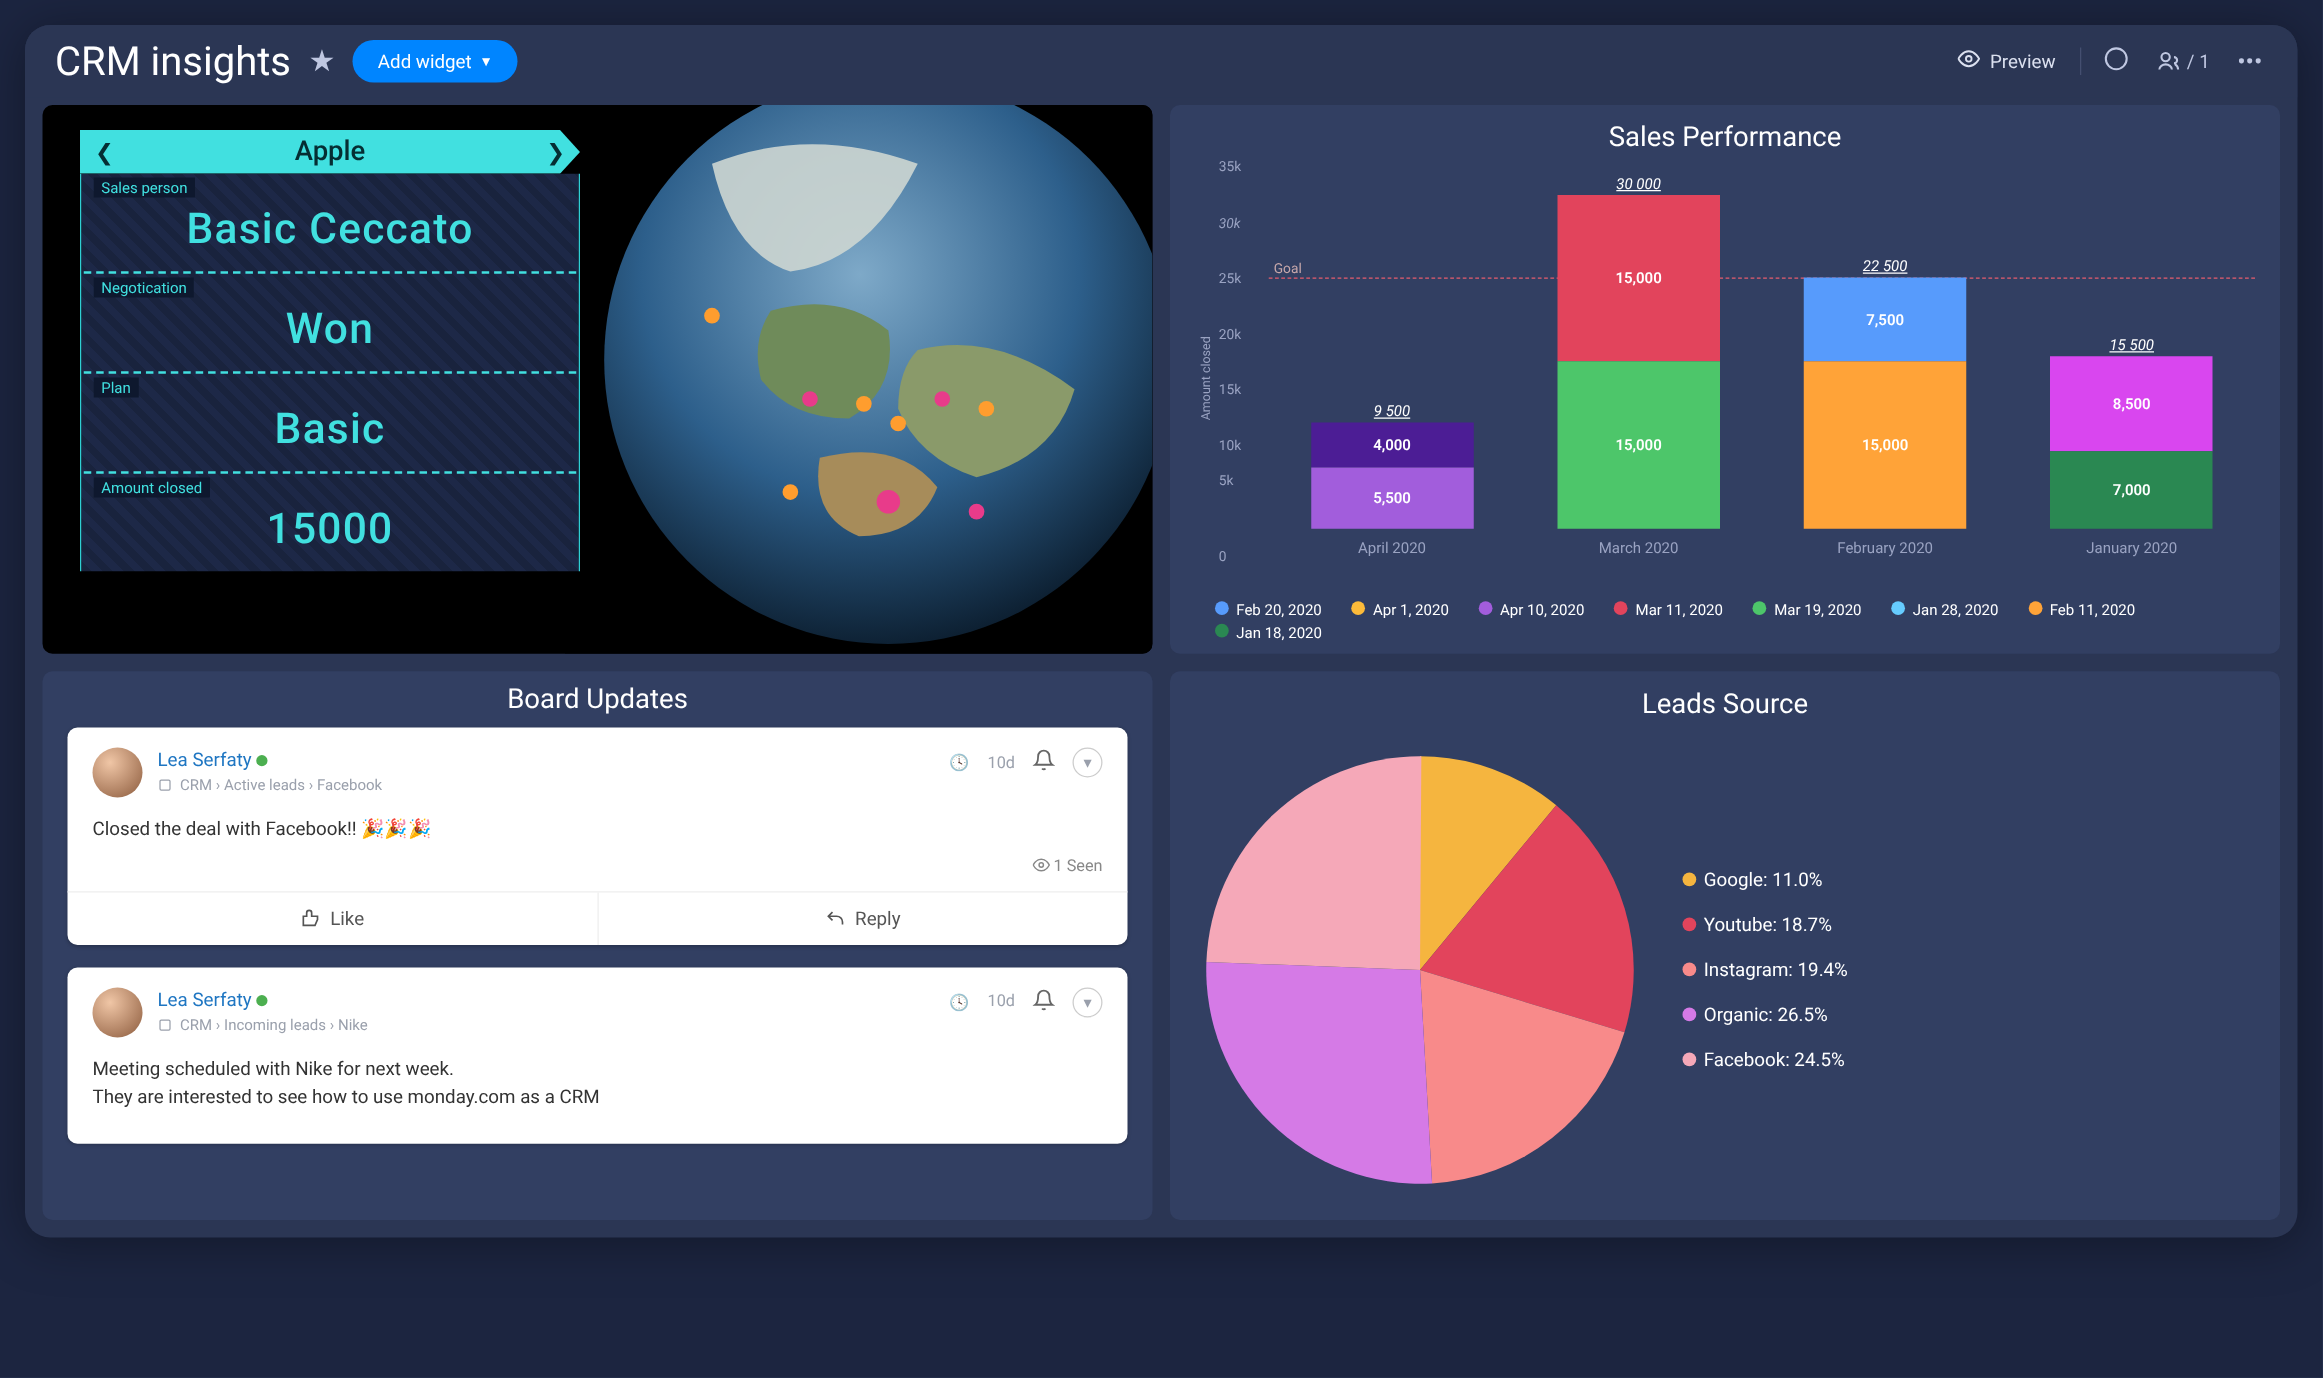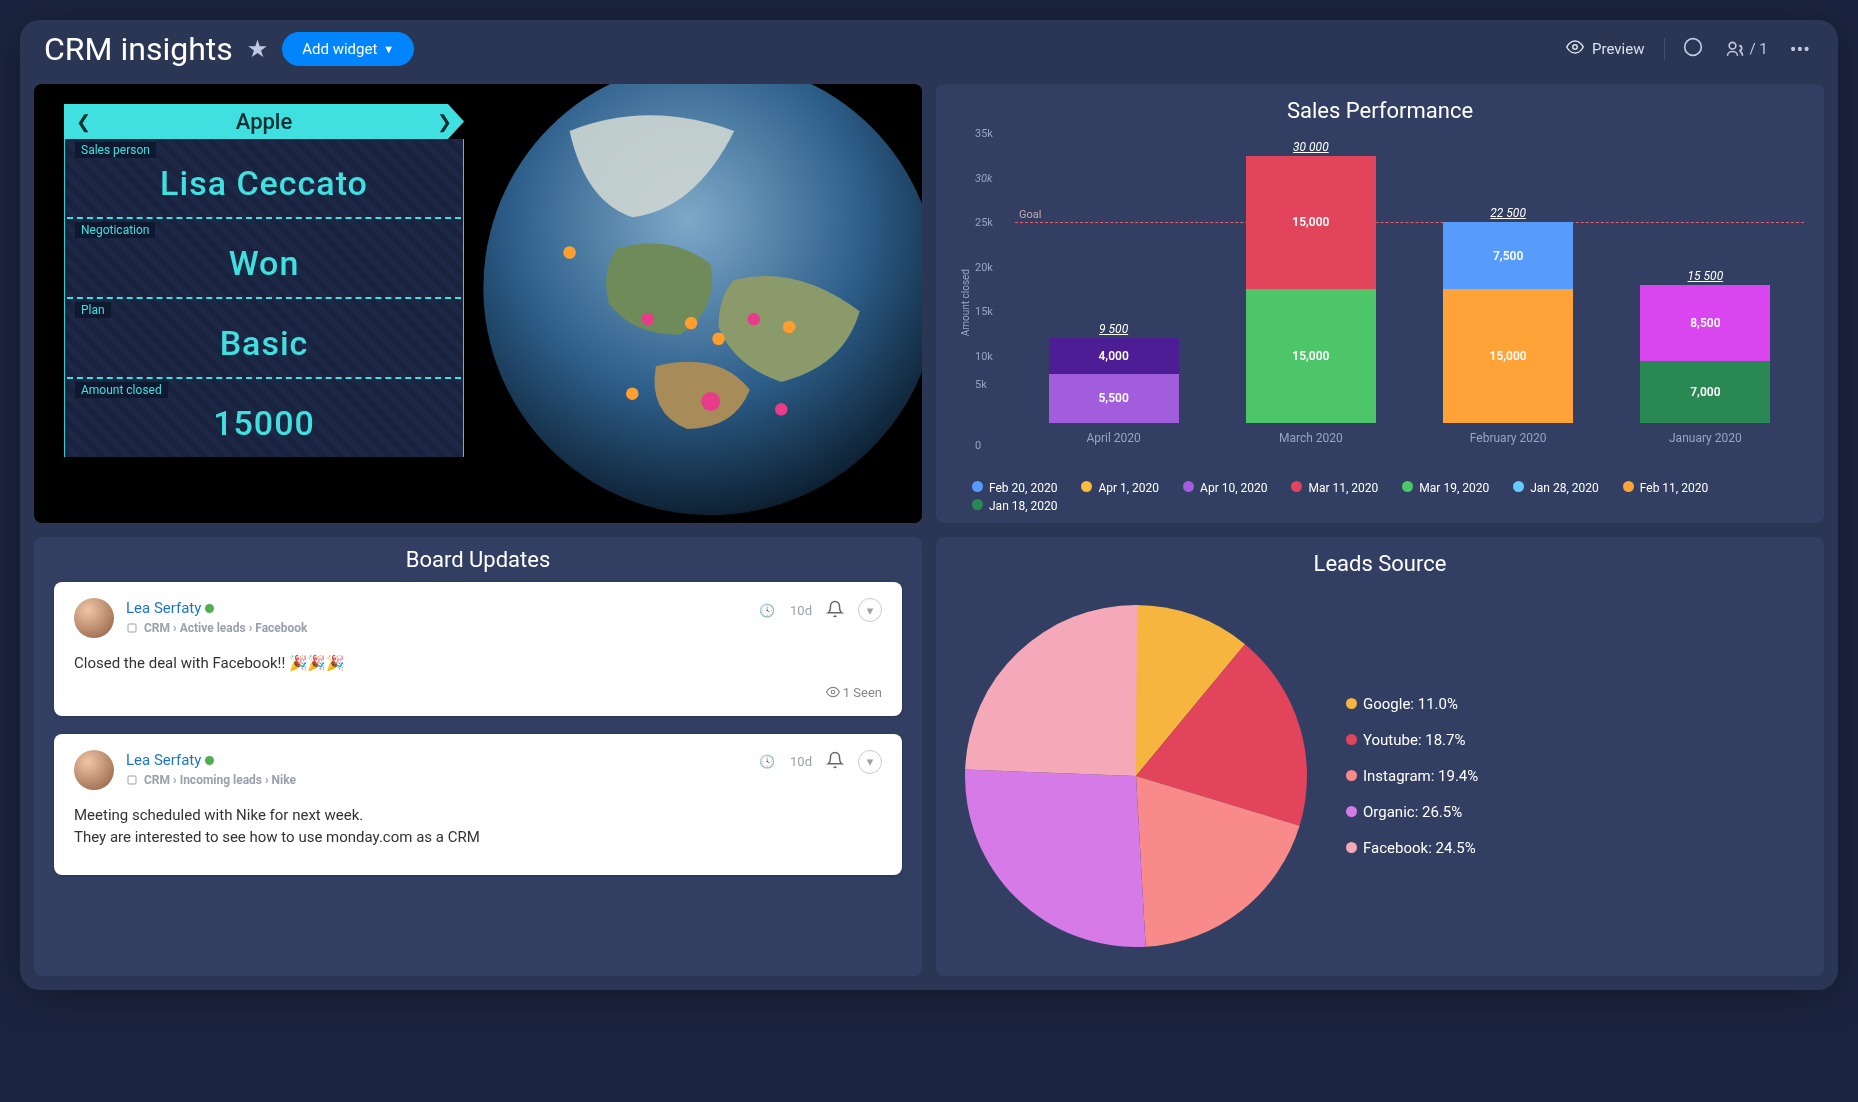--- a/index.html
+++ b/index.html
@@ -56,21 +56,21 @@
 .barlabel{font-size:12px;color:#9aa3c2;margin-top:8px;}
 .legend{display:flex;flex-wrap:wrap;gap:4px 24px;font-size:12px;padding:8px 0 0 16px;}
 .dot{display:inline-block;width:11px;height:11px;border-radius:50%;margin-right:6px;}
 
 .updates-panel{padding:6px 20px;}
 .update-card{background:#fff;color:#333;border-radius:8px;padding:16px 20px;margin-bottom:18px;box-shadow:0 1px 3px rgba(0,0,0,.2);}
 .uc-head{display:flex;align-items:flex-start;gap:12px;}
 .avatar{width:40px;height:40px;border-radius:50%;background:radial-gradient(circle at 35% 30%,#f0c6a6,#8b5a3c);flex-shrink:0;}
 .uc-name{color:#1f76c2;font-size:15px;}
 .status-dot{display:inline-block;width:9px;height:9px;border-radius:50%;background:#4caf50;margin-left:4px;}
-.uc-crumbs{font-size:12px;color:#9aa0ac;display:flex;align-items:center;gap:6px;margin-top:4px;font-weight:bold;}
+.uc-crumbs{font-size:12px;color:#9aa0ac;display:flex;align-items:center;gap:6px;margin-top:4px;}
 .uc-crumbs svg{width:12px;height:12px;stroke:#9aa0ac;}
 .uc-right{margin-left:auto;display:flex;align-items:center;gap:14px;color:#9aa0ac;font-size:13px;}
 .bell{cursor:pointer;color:#666;}
 .chevbtn{width:24px;height:24px;border-radius:50%;border:1px solid #ccc;display:flex;align-items:center;justify-content:center;cursor:pointer;}
 .uc-body{font-size:15px;color:#333;margin:14px 0 10px 0;line-height:1.5;}
 .uc-seen{text-align:right;font-size:13px;color:#888;}
 .uc-actions{display:flex;border-top:1px solid #eee;margin:12px -20px -16px -20px;}
 .uc-action{flex:1;text-align:center;padding:12px 0;color:#555;font-size:15px;cursor:pointer;display:flex;align-items:center;justify-content:center;gap:8px;}
 .uc-action:first-child{border-right:1px solid #eee;}
 
@@ -148,21 +148,21 @@
         </svg>
 
         <div class="globe-card">
           <div class="gc-head">
             <span class="chevron">❮</span>
             <span>Apple</span>
             <span class="chevron">❯</span>
           </div>
           <div class="gc-body" id="globe-body">
               <div class="gc-label"><span>Sales person</span></div>
-              <div class="gc-value">Lisa Ceccato</div>
+              <div class="gc-value">Basic Ceccato</div>
               <div class="gc-sep"></div>
               <div class="gc-label"><span>Negotication</span></div>
               <div class="gc-value">Won</div>
               <div class="gc-sep"></div>
               <div class="gc-label"><span>Plan</span></div>
               <div class="gc-value">Basic</div>
               <div class="gc-sep"></div>
               <div class="gc-label"><span>Amount closed</span></div>
               <div class="gc-value">15000</div>
             </div>
@@ -249,20 +249,28 @@
                     <path d="M18 8a6 6 0 10-12 0c0 7-3 9-3 9h18s-3-2-3-9M13.7 21a2 2 0 01-3.4 0"></path>
                   </svg></span>
                 <span class="chevbtn">▾</span>
               </div>
             </div>
             <div class="uc-body">Closed the deal with Facebook!! 🎉🎉🎉</div>
             <div class="uc-seen"><svg width="14" height="14" viewBox="0 0 24 24" fill="none" stroke="currentColor" stroke-width="2" style="vertical-align:-2px">
                 <path d="M1 12s4-8 11-8 11 8 11 8-4 8-11 8S1 12 1 12z"></path>
                 <circle cx="12" cy="12" r="3"></circle>
               </svg> 1 Seen</div>
+            <div class="uc-actions">
+              <div class="uc-action"><svg width="16" height="16" viewBox="0 0 24 24" fill="none" stroke="currentColor" stroke-width="2">
+                  <path d="M14 9V5a3 3 0 00-6 0v4H4v11h14l3-7V9h-7z"></path>
+                </svg>Like</div>
+              <div class="uc-action"><svg width="16" height="16" viewBox="0 0 24 24" fill="none" stroke="currentColor" stroke-width="2">
+                  <path d="M9 14l-5-5 5-5M4 9h10a7 7 0 017 7v3"></path>
+                </svg>Reply</div>
+            </div>
           </div>
           <div class="update-card">
             <div class="uc-head">
               <div class="avatar"></div>
               <div><span class="uc-name">Lea Serfaty</span><span class="status-dot"></span><div class="uc-crumbs"><svg viewBox="0 0 24 24" fill="none" stroke-width="2">
                     <rect x="4" y="4" width="16" height="16" rx="2"></rect>
                   </svg>CRM › Incoming leads › Nike</div></div>
               <div class="uc-right">
                 <span>🕓</span>
                 <span>10d</span>

